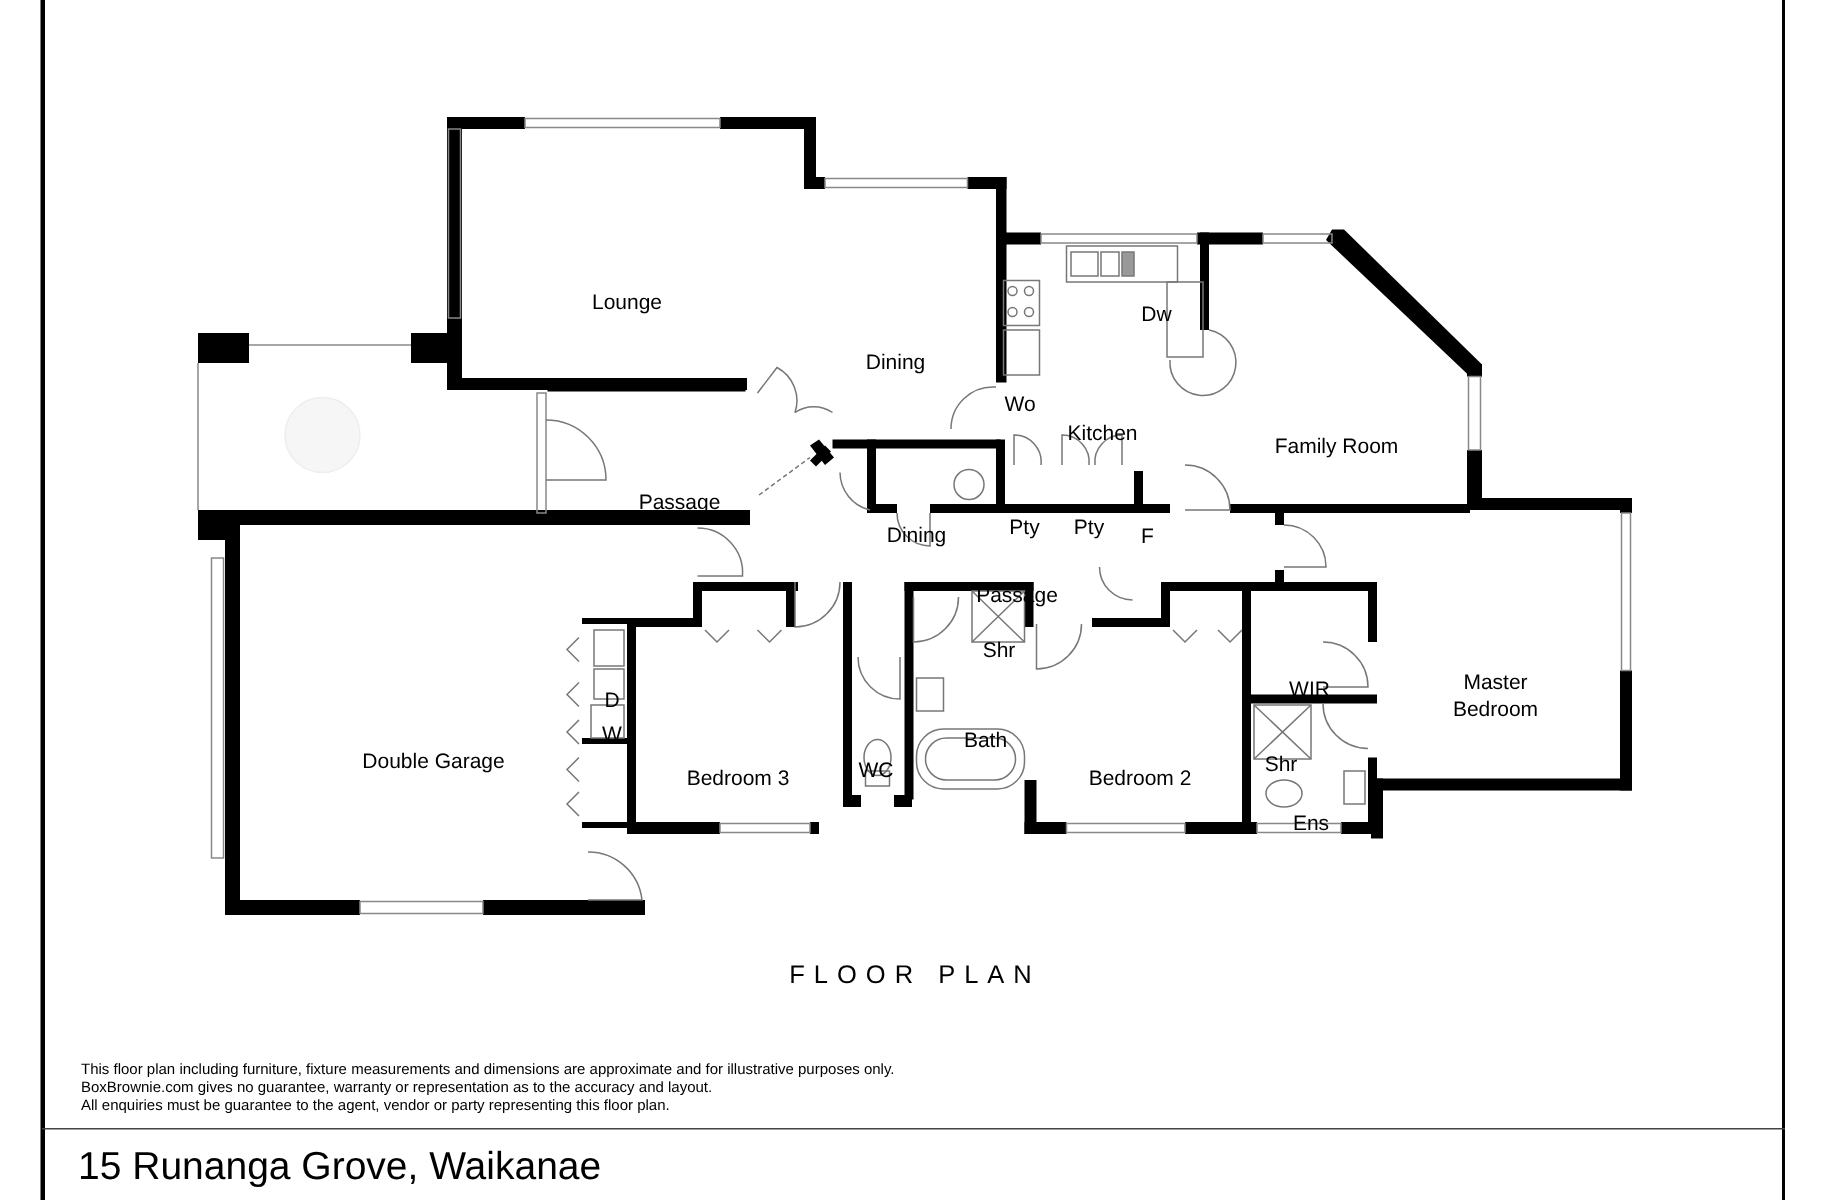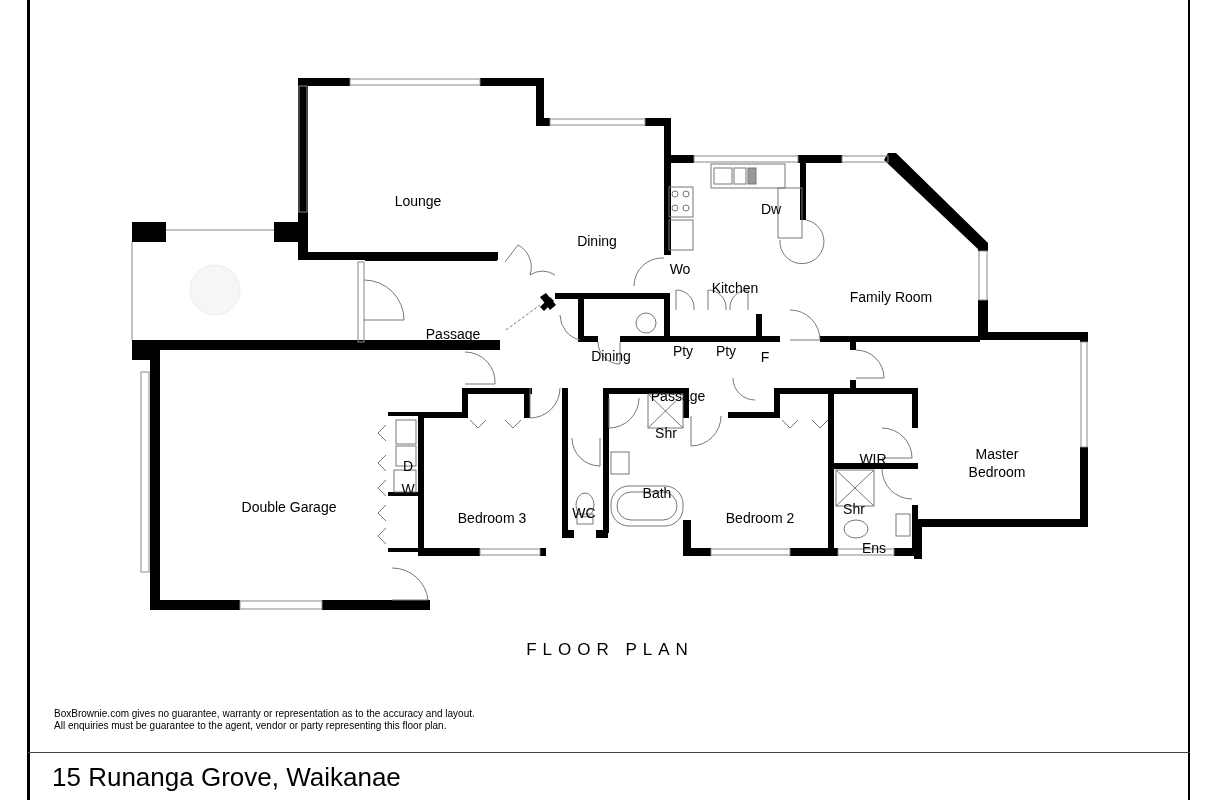--- a/index.html
+++ b/index.html
@@ -201,17 +201,18 @@
 <div class="lbl" style="left:760px;top:485px;">Bedroom 2</div>
 <div class="lbl" style="left:873px;top:426px;">WIR</div>
 <div class="lbl" style="left:854px;top:476px;">Shr</div>
 <div class="lbl" style="left:874px;top:515px;">Ens</div>
 <div class="lbl" style="left:997px;top:430px;white-space:pre-line;">Master
 Bedroom</div>
 
 <div class="title">FLOOR PLAN</div>
 
 <div class="disclaimer">
+  <div>This floor plan including furniture, fixture measurements and dimensions are approximate and for illustrative purposes only.</div>
   <div>BoxBrownie.com gives no guarantee, warranty or representation as to the accuracy and layout.</div>
   <div>All enquiries must be guarantee to the agent, vendor or party representing this floor plan.</div>
 </div>
 <div class="divider"></div>
 <div class="address">15 Runanga Grove, Waikanae</div>
 
 </body></html>

